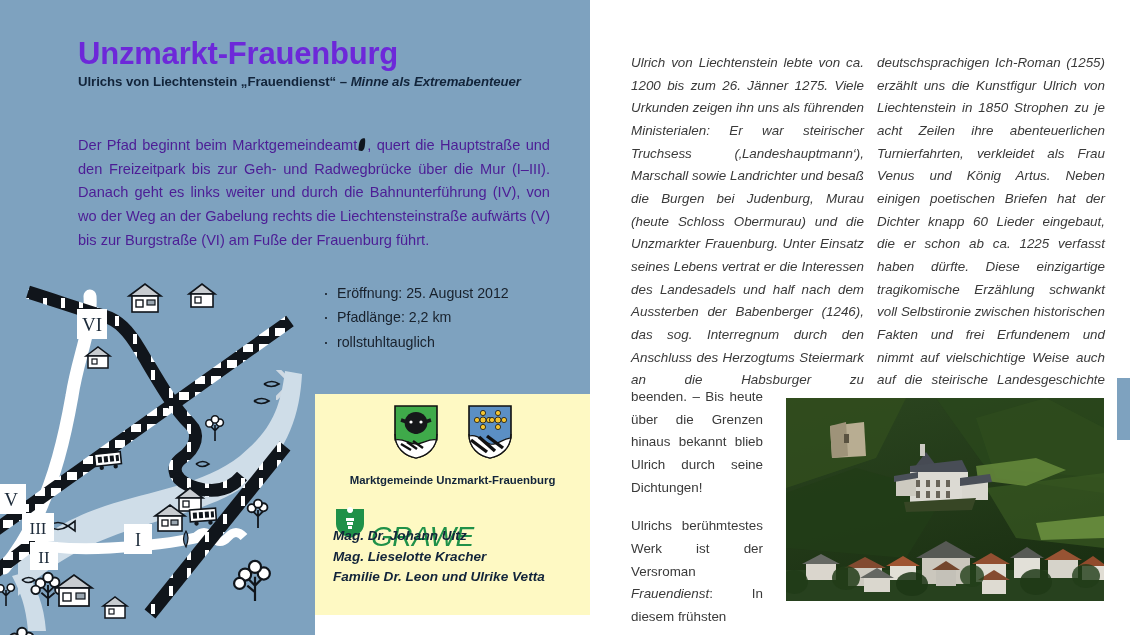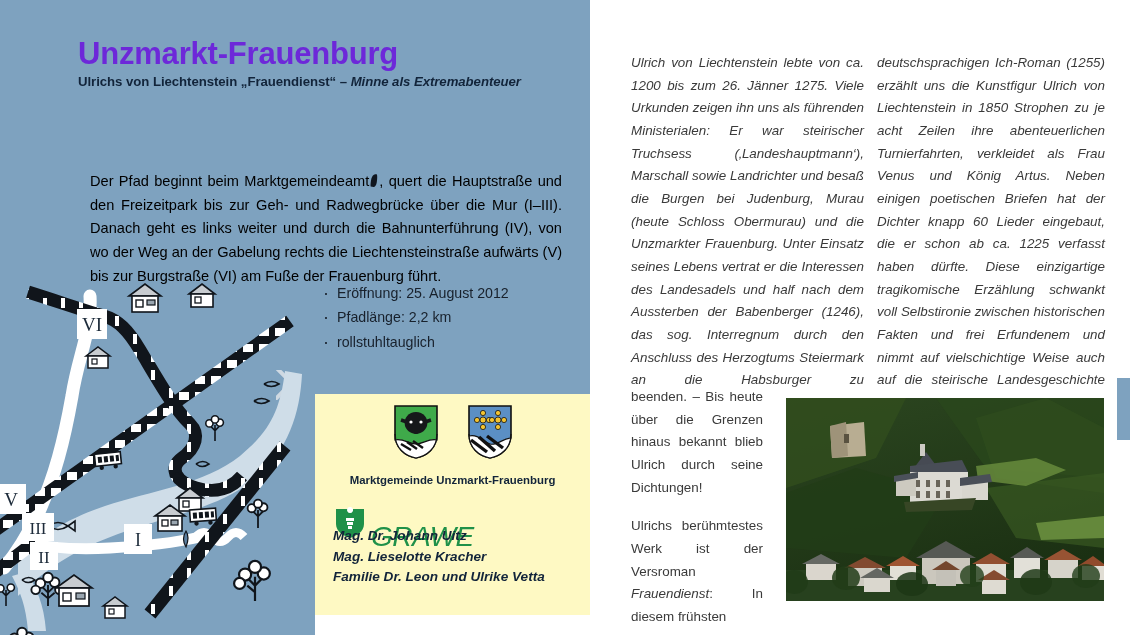--- a/index.html
+++ b/index.html
@@ -38,22 +38,22 @@
     line-height:1.04;margin:0;
   }
   .subtitle{
     margin:4px 0 0 0;font-size:13.2px;font-weight:bold;color:#12243a;
     letter-spacing:-0.05px;
   }
   .subtitle .ital{font-style:italic;}
 
   
   .intro{
-    position:absolute;left:90px;top:134px;width:472px;
-    font-size:14.6px;line-height:1.62;color:#000000;text-align:justify;margin-top:36px;
+    position:absolute;left:78px;top:134px;width:472px;
+    font-size:14.6px;line-height:1.62;color:#4c1d95;text-align:justify;
   }
   .pin{
     display:inline-block;width:8px;height:15px;vertical-align:-3px;
     position:relative;margin:0 1px;
   }
   .pin:before{
     content:"";position:absolute;left:1px;top:0;width:6px;height:13px;
     background:#10161f;
     border-radius:60% 20% 45% 10% / 55% 60% 40% 45%;
     transform:rotate(8deg);

